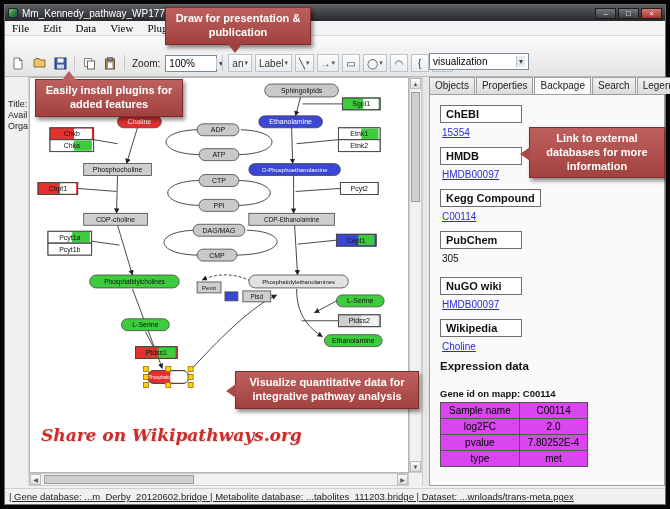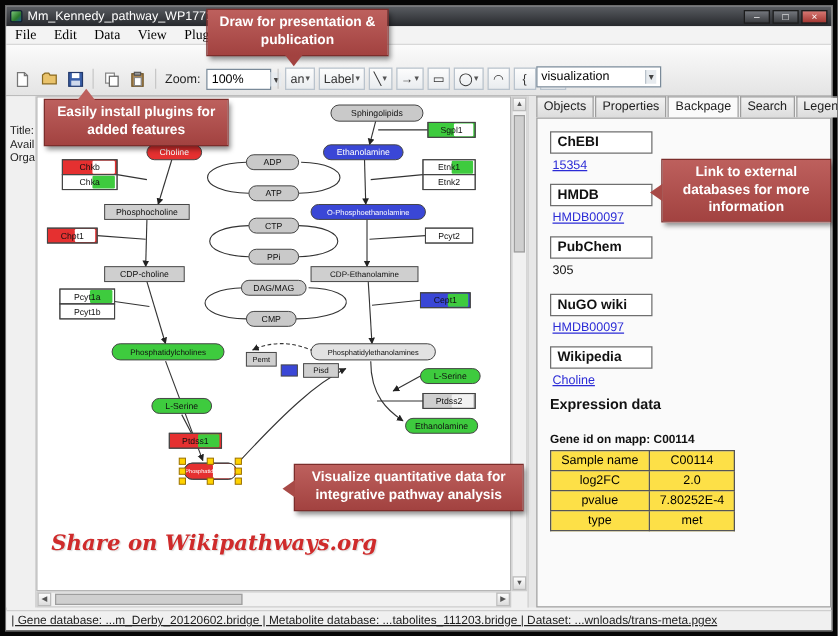--- a/index.html
+++ b/index.html
@@ -73,21 +73,21 @@
   .tab.active { background:#fafafa; position:relative; top:0; font-weight:normal; }
   .panel-content { position:absolute; left:0; top:17px; width:236px; height:392px; background:#fafafa;
                    border:1px solid #9d9d9d; padding:9px 10px; overflow:hidden; }
   .dbbox { display:inline-block; min-width:82px; border:1px solid #6f6f6f; background:#fff;
            font-weight:bold; font-size:11px; padding:2px 5px; color:#111; }
   .dblink { display:block; margin:4px 0 8px 2px; font-size:10px; color:#2b2bd6; text-decoration:underline; cursor:pointer; }
   .dbval  { display:block; margin:4px 0 12px 2px; font-size:10px; color:#111; }
   .expr-title { font-size:11.5px; font-weight:bold; margin:3px 0 16px; color:#111; }
   .geneid { font-size:9.5px; font-weight:bold; margin-bottom:3px; color:#111; }
   table.expr { border-collapse:collapse; }
-  table.expr td { border:1px solid #555; background:#fde047; font-size:10px; padding:2px 8px; text-align:center; min-width:58px; }
+  table.expr td { border:1px solid #555; background:#d946ef; font-size:10px; padding:2px 8px; text-align:center; min-width:58px; }
 
   
   .statusbar { position:absolute; left:0; bottom:0; width:660px; height:16px; background:#f0f0f0;
                border-top:1px solid #cfcfcf; font-size:9.5px; color:#222; padding:2px 4px;
                white-space:nowrap; overflow:hidden;text-decoration:underline; }
 
   
   .callout { position:absolute; z-index:60; background:linear-gradient(#bd605d,#a24240);
              border:1px solid #7c2d2b; box-shadow:2px 3px 4px rgba(0,0,0,.45);
              color:#fff; font-weight:bold; font-size:11px; text-align:center;
@@ -423,20 +423,24 @@
       <div class="panel-content">
         <div class="dbsec">
           <div class="dbbox">ChEBI</div>
           <a class="dblink">15354</a>
         </div>
         <div class="dbsec">
           <div class="dbbox">HMDB</div>
           <a class="dblink">HMDB00097</a>
         </div>
         <div class="dbsec">
+          <div class="dbbox">Kegg Compound</div>
+          <a class="dblink">C00114</a>
+        </div>
+        <div class="dbsec">
           <div class="dbbox">PubChem</div>
           <span class="dbval">305</span>
         </div>
         <div class="dbsec">
           <div class="dbbox">NuGO wiki</div>
           <a class="dblink">HMDB00097</a>
         </div>
         <div class="dbsec">
           <div class="dbbox">Wikipedia</div>
           <a class="dblink">Choline</a>

